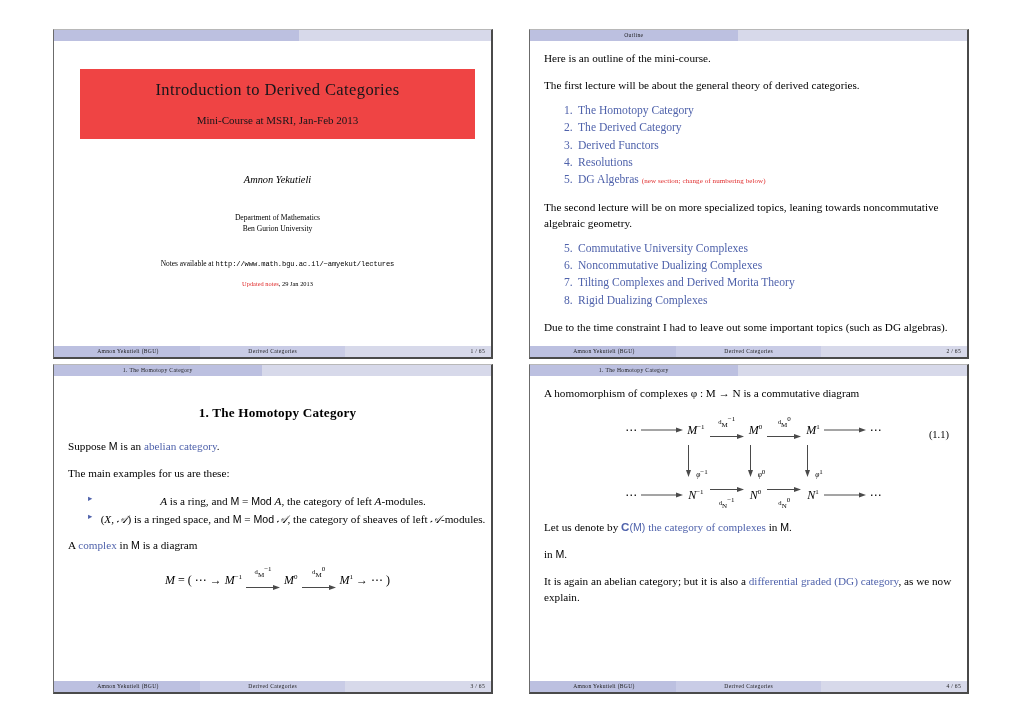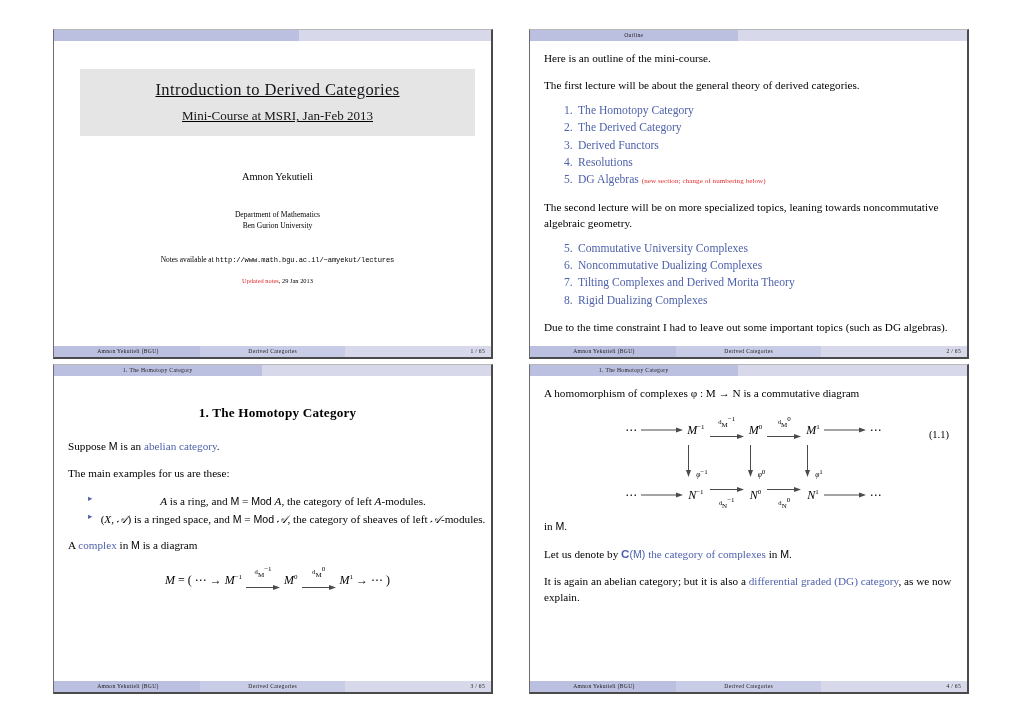--- a/index.html
+++ b/index.html
@@ -124,40 +124,40 @@
     top: 11px; bottom: 11px;
     padding: 10px 4px 0 14px;
     box-sizing: border-box;
     font-size: 11.2px;
     line-height: 1.42;
   }
 
   
   .titlebox {
     margin: 18px 12px 0 12px;
-    background: #e5e5e5;
+    background: #ef4444;
     padding: 9px 0 10px 0;
     text-align: center;
-    text-decoration: underline;
   }
   .title-main {
     font-size: 16.5px;
     letter-spacing: 0.4px;
     color: #16161a;
     font-family: "Liberation Serif", serif;
   }
   .title-sub {
-    margin-top: 6px;
-    font-size: 13px;
+    margin-top: 12px;
+    font-size: 11px;
     color: #16161a;
   }
   .author {
     margin-top: 34px;
     text-align: center;
     font-size: 10.4px;
+    font-style: italic;
   }
   .affil {
     margin-top: 24px;
     text-align: center;
     font-size: 7.6px;
     line-height: 1.5;
   }
   .notes-line {
     margin-top: 24px;
     text-align: center;
@@ -540,23 +540,23 @@
                 <line x1="0" y1="4" x2="37" y2="4" stroke="#4a4a4a" stroke-width="1"></line>
                 <polygon points="42,4 35,1.5 35,6.5" fill="#4a4a4a"></polygon>
               </svg>
             </td>
             <td class="node">⋯</td>
           </tr>
         </tbody>
           </table>
       </div>
 
+      <p class="t"><span>Let us denote by </span><span class="sfb">C</span><span class="blue sf">(M)</span><span class="blue"> the category of complexes</span><span> in </span><span class="sf">M</span><span>.</span></p>
+
       <p class="t"><span>in </span><span class="sf">M</span><span>.</span></p>
-
-      <p class="t"><span>Let us denote by </span><span class="sfb">C</span><span class="blue sf">(M)</span><span class="blue"> the category of complexes</span><span> in </span><span class="sf">M</span><span>.</span></p>
 
       <p class="t"><span>It is again an abelian category; but it is also a </span><span class="blue">differential graded (DG) category</span><span>, as we now explain.</span></p>
     </div>
 
     <div class="footbar">
       <div class="f-author">Amnon Yekutieli  (BGU)</div>
       <div class="f-title">Derived Categories</div>
       <div class="f-page">4 / 65</div>
     </div>
   </div>

